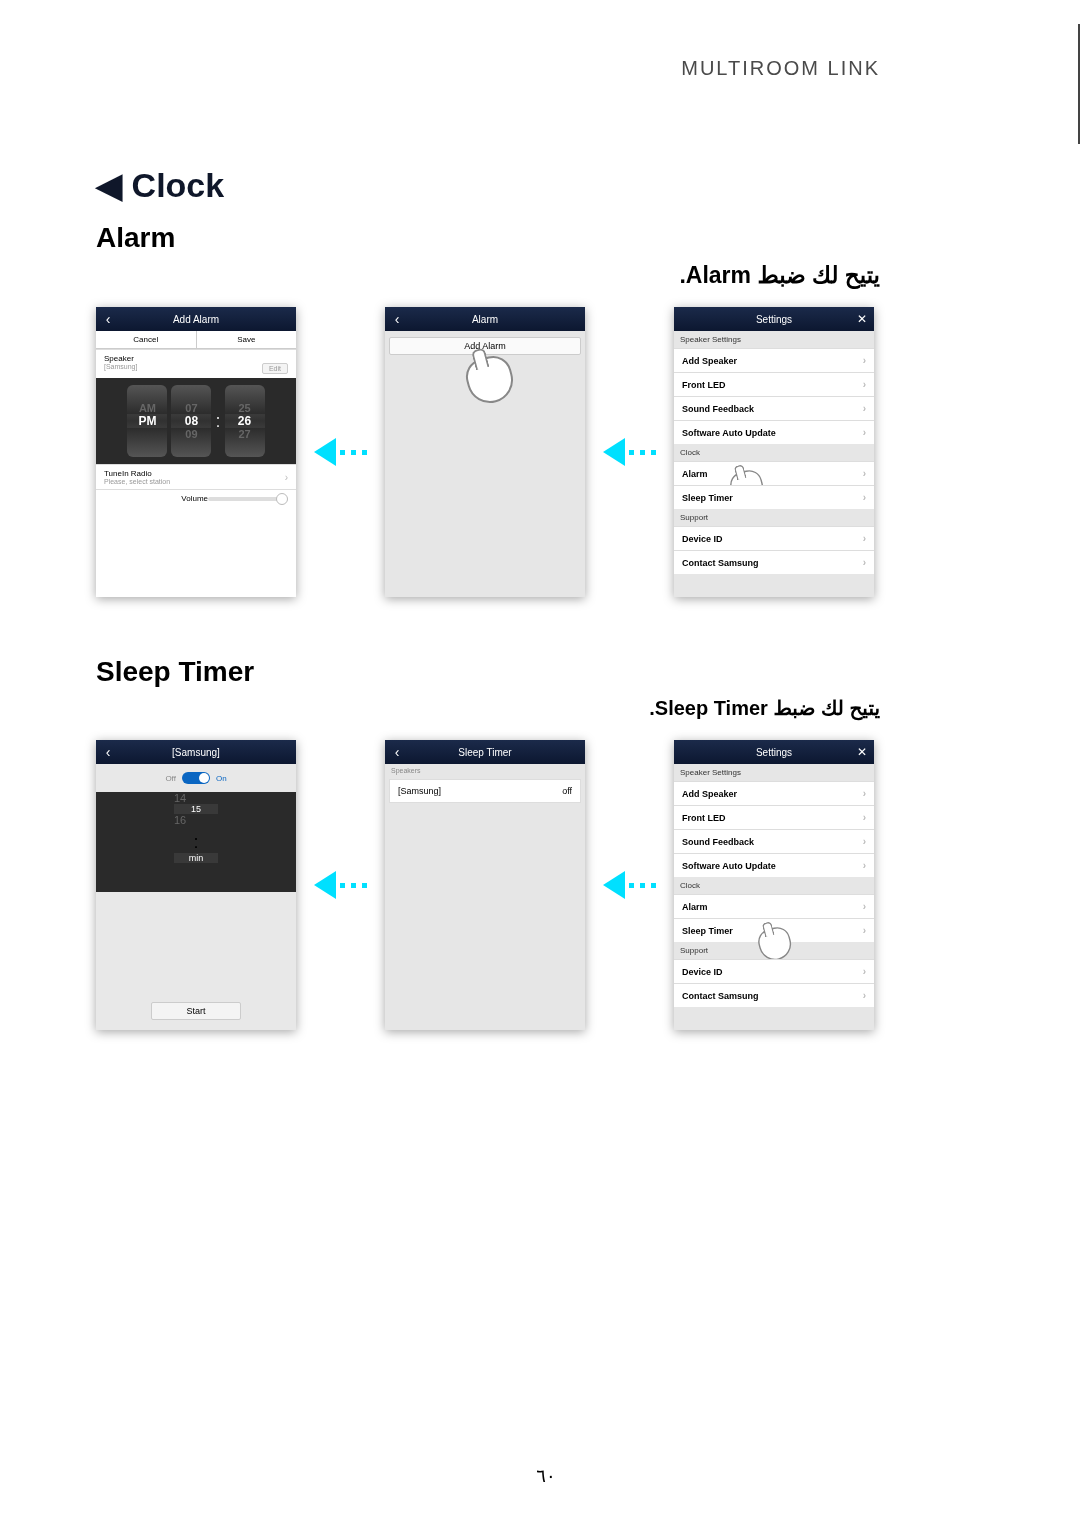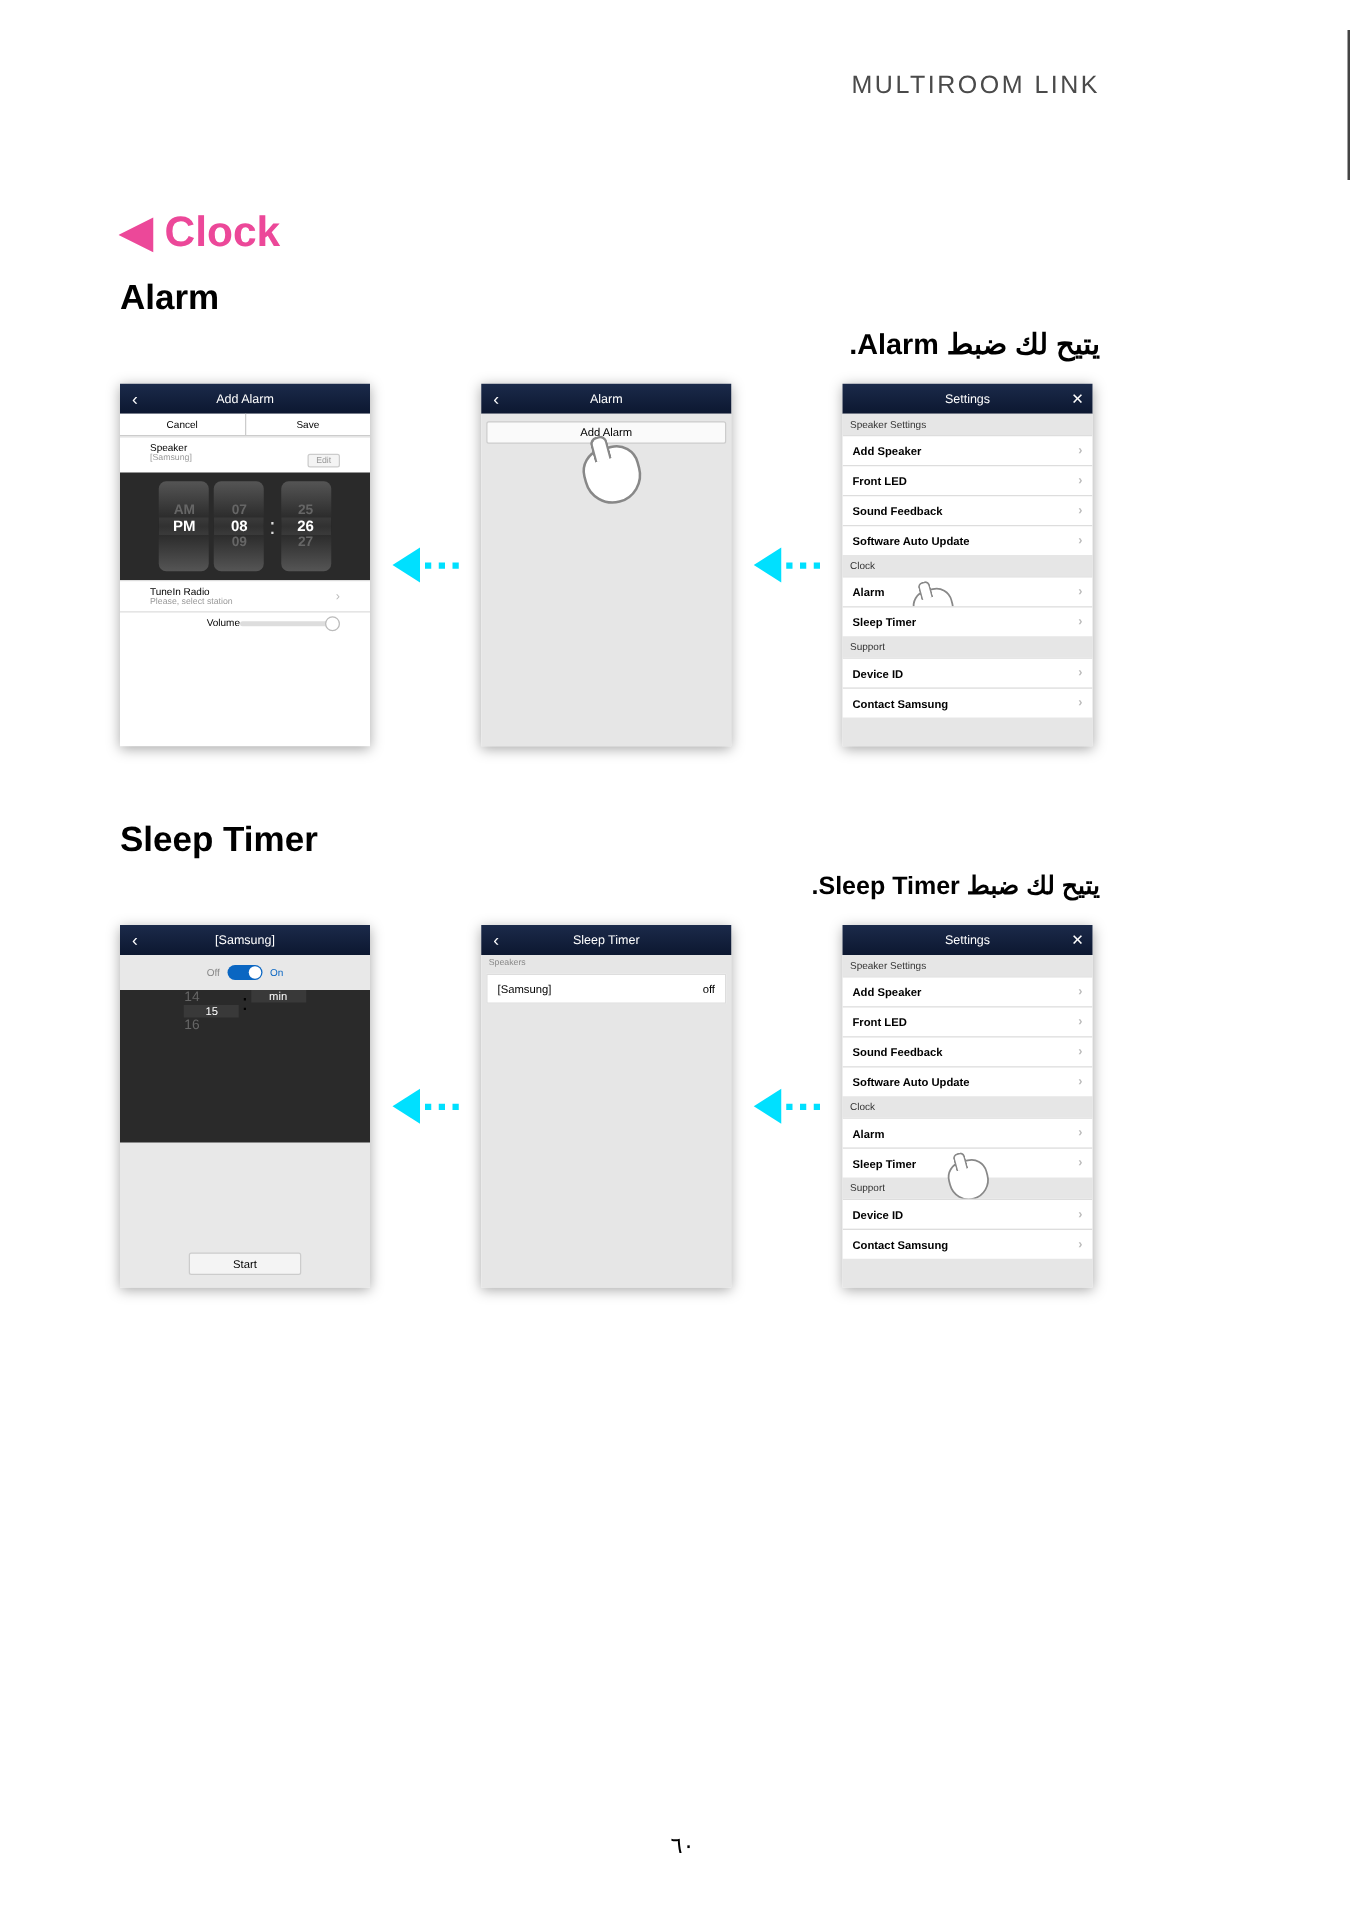--- a/index.html
+++ b/index.html
@@ -27,21 +27,21 @@
     font-size: 20px;
     letter-spacing: 2px;
     color: #4a4a4a;
     font-weight: 400;
   }
   .section-title-link {
     position: absolute;
     left: 96px;
     top: 165px;
     font-size: 34px;
-    color: #ec4899;
+    color: #0f172a;
     font-weight: bold;
   }
   .subsection {
     position: absolute;
   }
   .alarm-section-title { left: 96px; top: 222px; font-size: 28px; font-weight: bold; }
   .alarm-desc { right: 200px; top: 262px; font-size: 23px; left: 96px; text-align: right; direction: rtl; font-weight: bold; }
   .sleep-section-title { left: 96px; top: 656px; font-size: 28px; font-weight: bold; }
   .sleep-desc { right: 200px; top: 696px; left: 96px; text-align: right; direction: rtl; font-size: 20px; font-weight: bold; }
 
@@ -143,21 +143,21 @@
   }
   .cancel-save-row {
     display:flex; background:#fff; border-bottom:1px solid #ccc; height: 18px;
   }
   .cancel-save-row div {
     flex:1; display:flex; align-items:center; justify-content:center; font-size:8px;
   }
   .cancel-save-row div:first-child { border-right:1px solid #ccc; }
   .speaker-row, .freq-row, .tunein-row, .volume-row {
     background:#fff; border-top:1px solid #ddd;
-    padding:4px 24px; font-size:8px;
+    padding:4px 8px; font-size:8px;
   }
   .speaker-row { display:flex; flex-direction:column; }
   .speaker-row .label { font-size:8px; }
   .speaker-row .sub { font-size:7px; color:#999; display:flex; justify-content:space-between; }
   .edit-btn { font-size:7px; border:1px solid #ccc; padding:1px 6px; border-radius:2px; background:#f4f4f4; }
   .time-picker {
     background: #2a2a2a; height: 86px; display:flex; align-items:center; justify-content:center;
     color: #dcdcdc;
     position: relative;
   }
@@ -187,21 +187,21 @@
   .tunein-row .sub { color:#999; font-size:7px; }
   .volume-row { display:flex; justify-content:flex-end; align-items:center; }
   .slider { width: 80px; height:4px; background:#ddd; border-radius:2px; position:relative; }
   .slider::after { content:""; position:absolute; right:0; top:-4px; width:10px; height:10px; background:#fff; border:1px solid #bbb; border-radius:50%; }
 
   
   .onoff-row { display:flex; justify-content:center; align-items:center; padding:8px; gap:6px; font-size: 8px; }
   .toggle { width: 28px; height: 12px; background:#0a66c2; border-radius:6px; position:relative; }
   .toggle::after { content:""; width:10px;height:10px;background:#fff;border-radius:50%;position:absolute;right:1px;top:1px; }
   .big-wheel {
-    background: #2a2a2a; height: 122px; display:flex; justify-content:center;
+    background: #2a2a2a; height: 100px; display:flex; align-items:center; justify-content:center;flex-direction:column;
   }
   .big-wheel .wheel { height:86px; width:44px; }
   .start-btn {
     position:absolute; bottom:10px; left:50%; transform:translateX(-50%);
     width: 90px; height: 18px; background:#f4f4f4; border:1px solid #ccc; border-radius:2px;
     display:flex; align-items:center; justify-content:center; font-size:9px;
   }
 
   
   .speakers-lbl { font-size:7px; color:#888; padding:3px 6px; }

